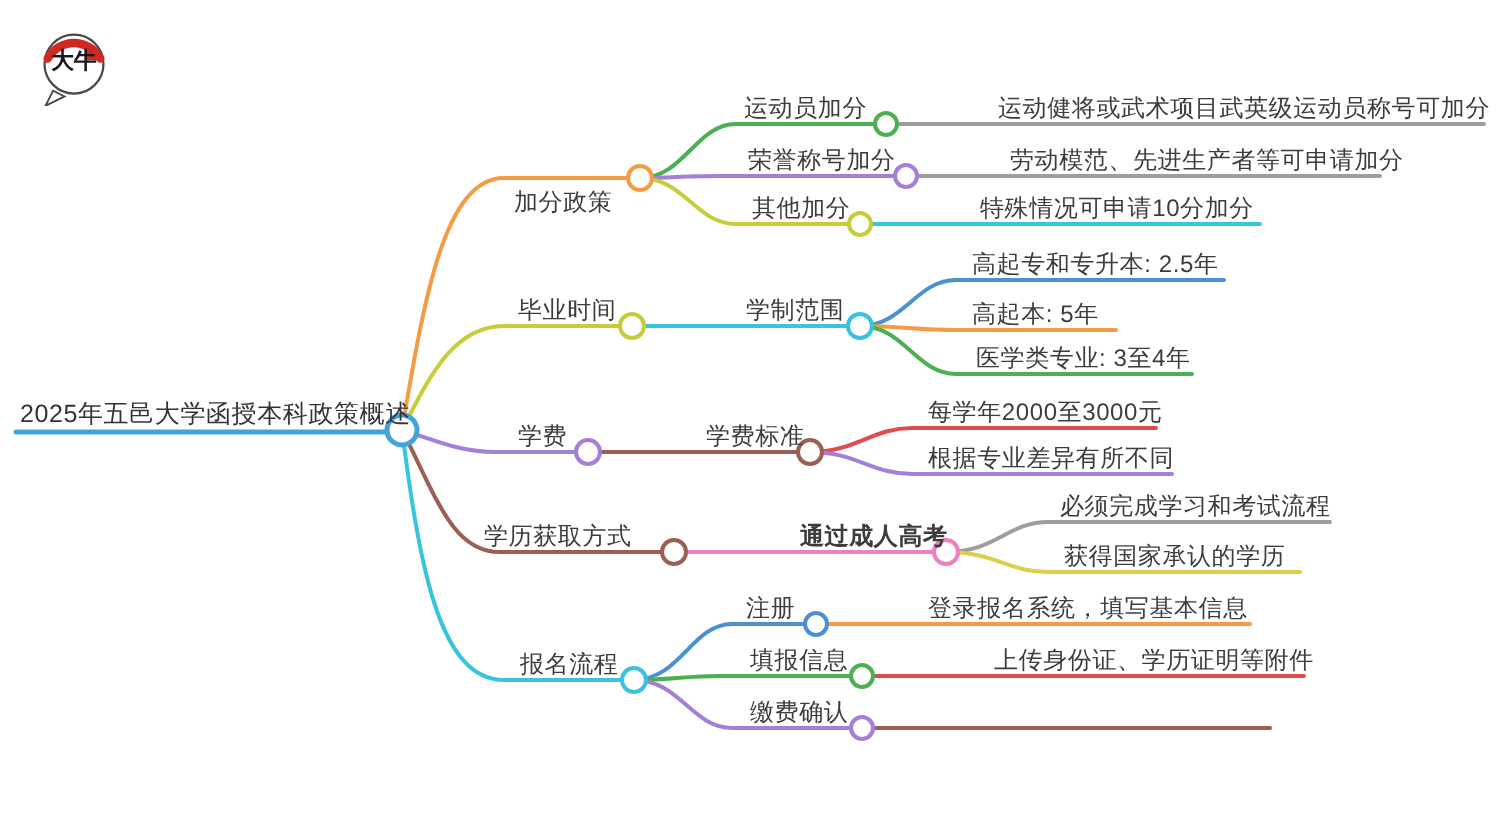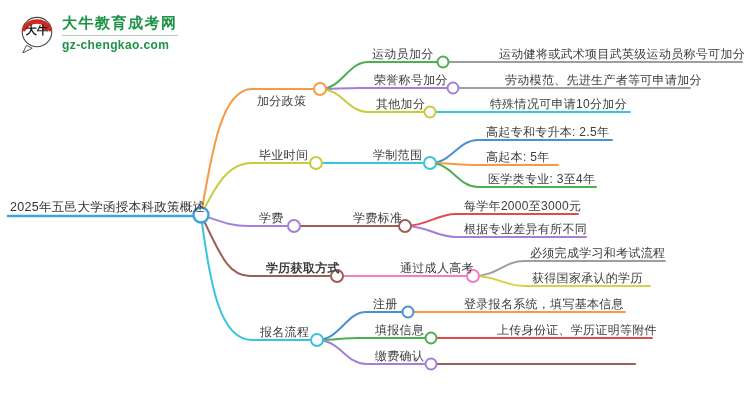--- a/index.html
+++ b/index.html
@@ -80,24 +80,20 @@
   </svg>
 
   <div class="logo">
     <svg width="38" height="40" viewBox="0 0 40 42">
       <path d="M9,34 L5,42 L15,37 Z" fill="#fff" stroke="#4a4a4a" stroke-width="1"></path>
       <circle cx="20" cy="20" r="15.5" fill="#fff" stroke="#4a4a4a" stroke-width="1.2"></circle>
       <path d="M6.2,17 A15.8,15.8 0 0 1 33.8,17" stroke="#cf2a22" stroke-width="4.5" fill="none" stroke-linecap="round"></path>
       <rect x="26" y="12" width="6" height="6" rx="1" fill="#cf2a22"></rect>
       <text x="8" y="22" font-size="12" font-weight="bold" fill="#1a1a1a">大牛</text>
     </svg>
-    <div class="logo-text">
-      <div class="logo-cn">大牛教育成考网</div>
-      <div class="logo-url">gz-chengkao.com</div>
-    </div>
   </div>
 
   <div class="label lbl-central" style="left:10px;top:200px;">2025年五邑大学函授本科政策概述</div>
 
   <div class="label" style="left:257px;top:74px;margin-top:20px;">加分政策</div>
   <div class="label" style="left:372px;top:47px;">运动员加分</div>
   <div class="label" style="left:499px;top:47px;">运动健将或武术项目武英级运动员称号可加分</div>
   <div class="label" style="left:374px;top:73px;">荣誉称号加分</div>
   <div class="label" style="left:505px;top:73px;">劳动模范、先进生产者等可申请加分</div>
   <div class="label" style="left:376px;top:97px;">其他加分</div>
@@ -107,22 +103,22 @@
   <div class="label" style="left:373px;top:148px;">学制范围</div>
   <div class="label" style="left:486px;top:125px;">高起专和专升本: 2.5年</div>
   <div class="label" style="left:486px;top:150px;">高起本: 5年</div>
   <div class="label" style="left:488px;top:172px;">医学类专业: 3至4年</div>
 
   <div class="label" style="left:259px;top:211px;">学费</div>
   <div class="label" style="left:353px;top:211px;">学费标准</div>
   <div class="label" style="left:464px;top:199px;">每学年2000至3000元</div>
   <div class="label" style="left:464px;top:222px;">根据专业差异有所不同</div>
 
-  <div class="label" style="left:266px;top:261px;font-weight:bold;">学历获取方式</div>
-  <div class="label" style="left:400px;top:261px;">通过成人高考</div>
+  <div class="label" style="left:242px;top:261px;">学历获取方式</div>
+  <div class="label" style="left:400px;top:261px;font-weight:bold;">通过成人高考</div>
   <div class="label" style="left:532px;top:271px;">获得国家承认的学历</div>
   <div class="label" style="left:530px;top:246px;">必须完成学习和考试流程</div>
 
   <div class="label" style="left:260px;top:325px;">报名流程</div>
   <div class="label" style="left:373px;top:297px;">注册</div>
   <div class="label" style="left:464px;top:297px;">登录报名系统，填写基本信息</div>
   <div class="label" style="left:375px;top:323px;">填报信息</div>
   <div class="label" style="left:497px;top:323px;">上传身份证、学历证明等附件</div>
   <div class="label" style="left:375px;top:349px;">缴费确认</div>
 

